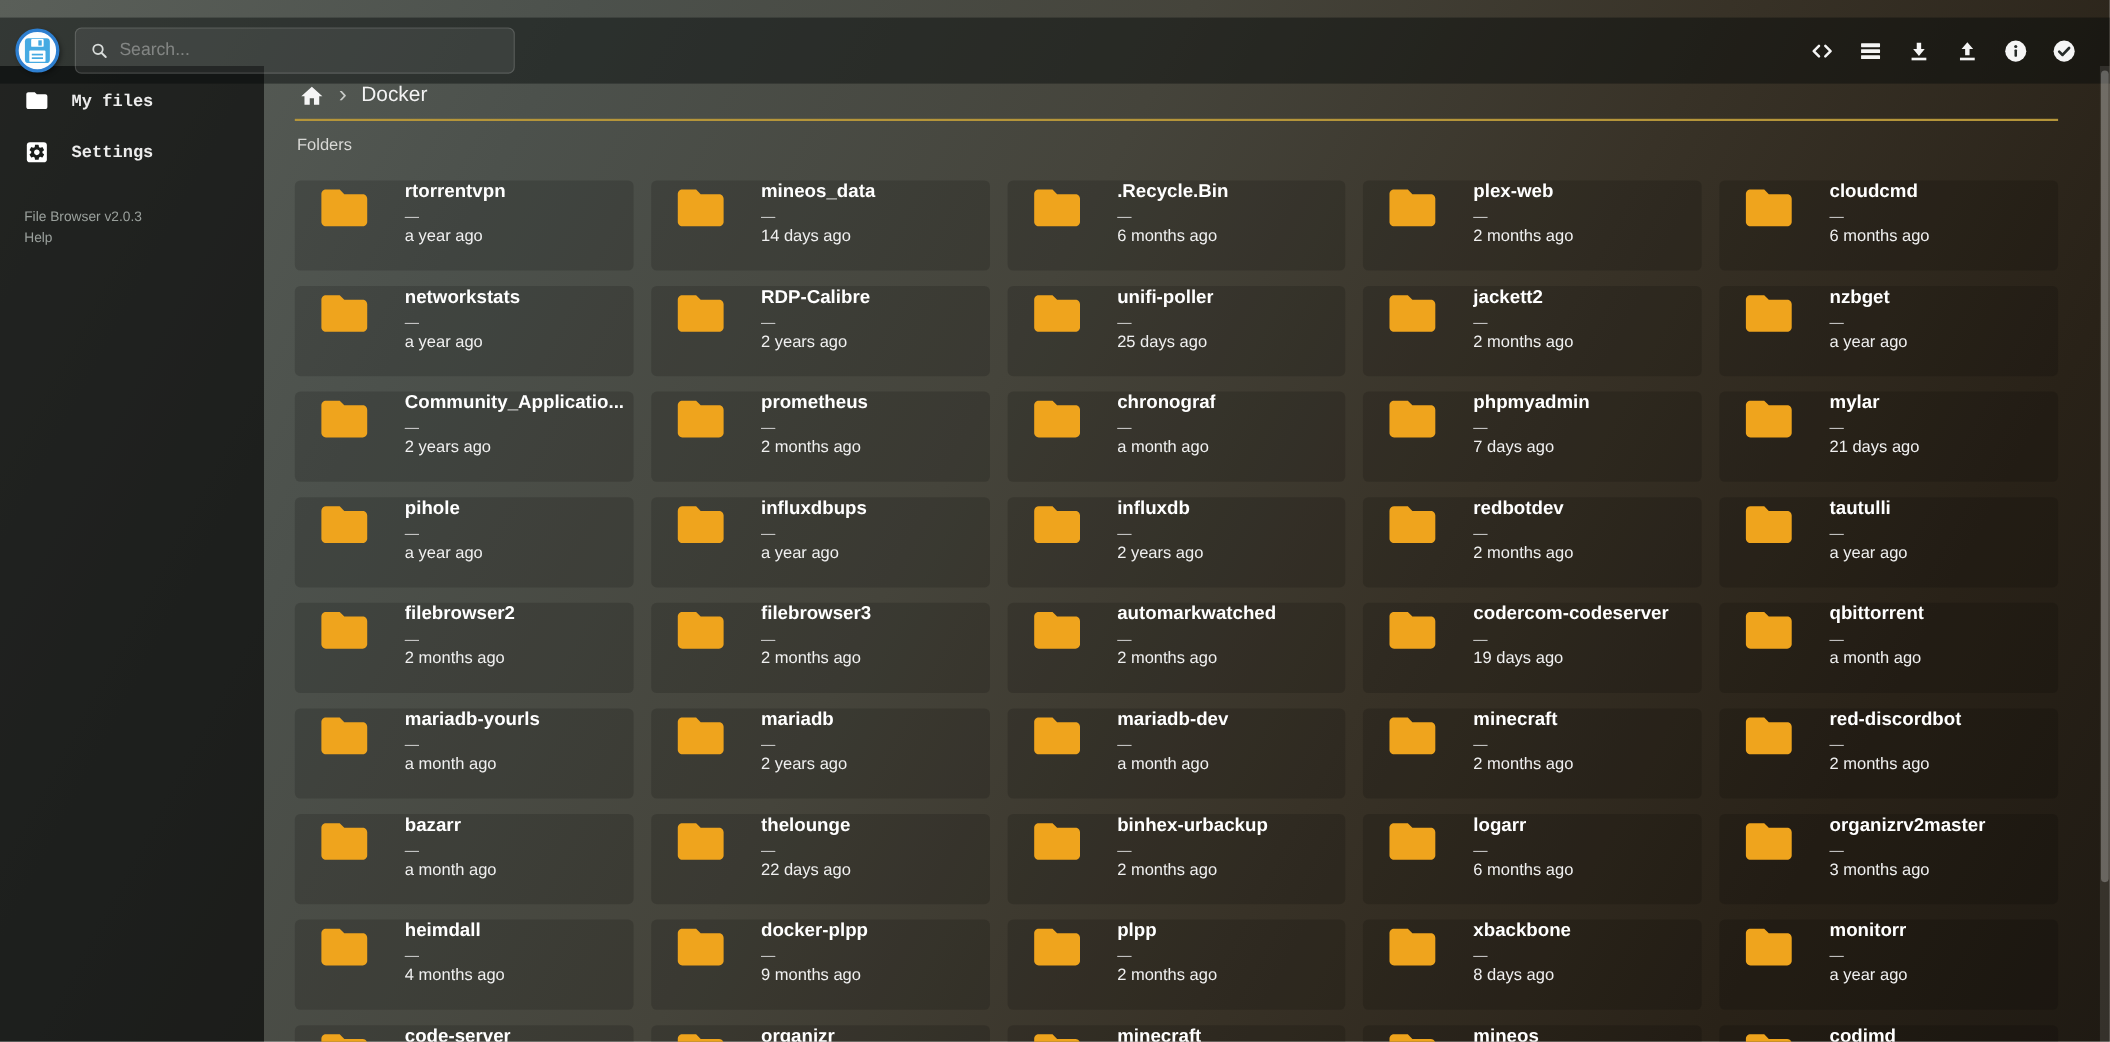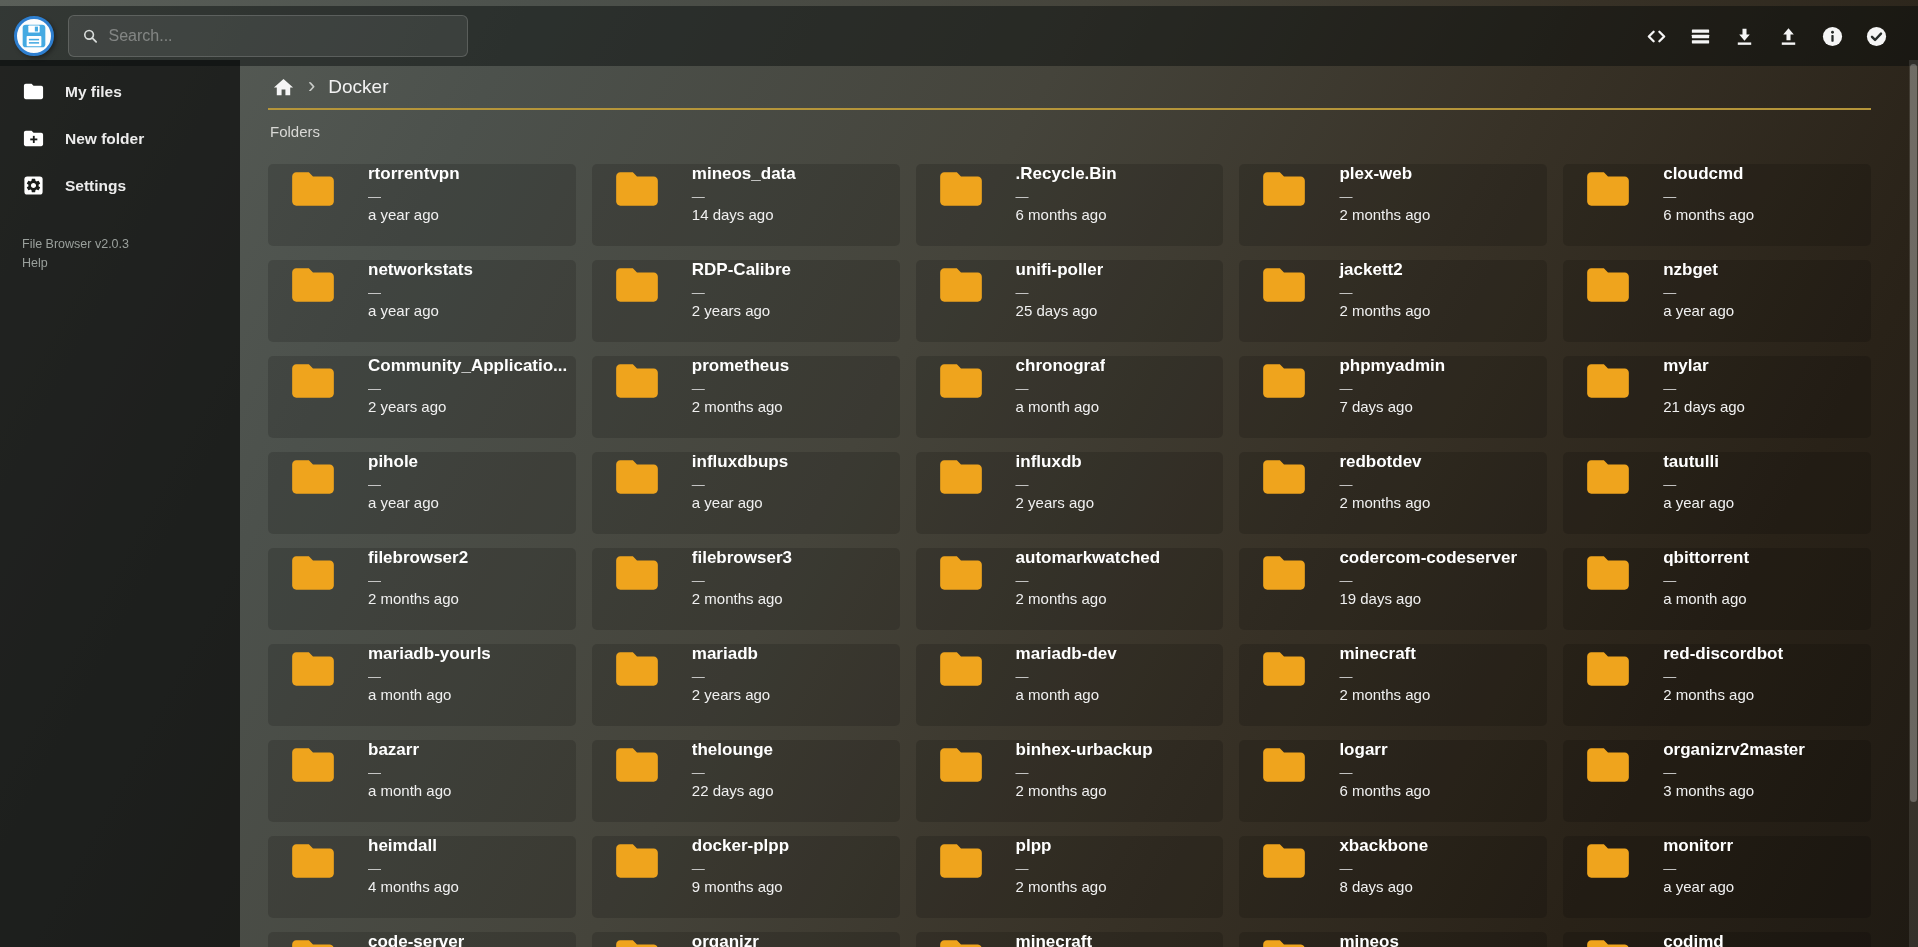--- a/index.html
+++ b/index.html
@@ -5,21 +5,21 @@
   * { margin:0; padding:0; box-sizing:border-box; }
   html,body { width:1918px; height:947px; overflow:hidden; }
   body {
     font-family:"Liberation Sans","DejaVu Sans",sans-serif;
     background:linear-gradient(118deg,#5a5f59 0%,#4c514c 22%,#45443b 45%,#383227 65%,#292218 85%,#1f1a13 100%);
     color:#fff;
     position:relative;
   }
   
   .topbar{
-    position:absolute; top:6px; left:0; width:1918px; height:60px;
+    position:absolute; top:16px; left:0; width:1918px; height:60px;
     background:rgba(5,8,8,0.45);
     display:flex; align-items:center; padding:0 14px; z-index:10;
   }
   .logo{
     width:40px; height:40px; border-radius:50%;
     background:#fdfdfd; border:3px solid #2e7fd0;
     display:flex; align-items:center; justify-content:center;
     box-shadow:2px 2px 4px rgba(0,0,0,0.35); cursor:pointer; flex:none;
   }
   .searchbar{
@@ -43,21 +43,21 @@
   }
   .icon-btn svg{ width:23px; height:23px; }
   
   .sidebar{
     position:absolute; top:60px; left:0; width:240px; bottom:0;
     background:rgba(0,0,0,0.62); padding-top:8px; z-index:9;
   }
   .side-item{
     display:flex; align-items:center; gap:20px;
     padding:12px 0 12px 22px; cursor:pointer;
-    color:#ececec; font-size:15.5px; font-weight:600;
+    color:#ececec; font-size:15.5px; font-weight:600;font-family:Liberation Mono, monospace;
   }
   .side-item svg{ width:23px; height:23px; flex:none; }
   .side-foot{
     margin-top:26px; padding-left:22px;
     font-size:12.5px; line-height:1.55; color:#9aa09c;
   }
   .side-foot .help{ cursor:pointer; }
   
   .main{
     position:absolute; top:60px; left:240px; right:0; bottom:0;
@@ -160,28 +160,20 @@
 
 <aside class="sidebar">
   <div class="side-item">
     <svg viewBox="0 0 24 24">
       <path d="M10 4H4c-1.1 0-2 .9-2 2v12c0 1.1.9 2 2 2h16c1.1 0 2-.9 2-2V8c0-1.1-.9-2-2-2h-8l-2-2z" fill="#ffffff"></path>
     </svg>
     <span>My files</span>
   </div>
   <div class="side-item">
     <svg viewBox="0 0 24 24">
-      <path d="M10 4H4c-1.1 0-2 .9-2 2v12c0 1.1.9 2 2 2h16c1.1 0 2-.9 2-2V8c0-1.1-.9-2-2-2h-8l-2-2z" fill="#ffffff"></path>
-      <rect x="8.6" y="12" width="7.4" height="1.9" fill="#1a1d1b"></rect>
-      <rect x="11.35" y="9.25" width="1.9" height="7.4" fill="#1a1d1b"></rect>
-    </svg>
-    <span>New folder</span>
-  </div>
-  <div class="side-item">
-    <svg viewBox="0 0 24 24">
       <rect x="2.5" y="2.5" width="19" height="19" rx="3" fill="#ffffff"></rect>
       <g transform="translate(3.1 3.1) scale(0.74)" fill="#1a1d1b">
         <path d="M19.14 12.94c.04-.3.06-.61.06-.94 0-.32-.02-.64-.07-.94l2.03-1.58a.49.49 0 0 0 .12-.61l-1.92-3.32a.488.488 0 0 0-.59-.22l-2.39.96c-.5-.38-1.03-.7-1.62-.94l-.36-2.54a.484.484 0 0 0-.48-.41h-3.84c-.24 0-.43.17-.47.41l-.36 2.54c-.59.24-1.13.57-1.62.94l-2.39-.96c-.22-.08-.47 0-.59.22L2.74 8.87c-.12.21-.08.47.12.61l2.03 1.58c-.05.3-.09.63-.09.94s.02.64.07.94l-2.03 1.58a.49.49 0 0 0-.12.61l1.92 3.32c.12.22.37.29.59.22l2.39-.96c.5.38 1.03.7 1.62.94l.36 2.54c.05.24.24.41.48.41h3.84c.24 0 .44-.17.47-.41l.36-2.54c.59-.24 1.13-.56 1.62-.94l2.39.96c.22.08.47 0 .59-.22l1.92-3.32c.12-.22.07-.47-.12-.61l-2.01-1.58zM12 15.6c-1.98 0-3.6-1.62-3.6-3.6s1.62-3.6 3.6-3.6 3.6 1.62 3.6 3.6-1.62 3.6-3.6 3.6z"></path>
       </g>
     </svg>
     <span>Settings</span>
   </div>
   <div class="side-foot">
     <div>File Browser v2.0.3</div>
     <div class="help">Help</div>

